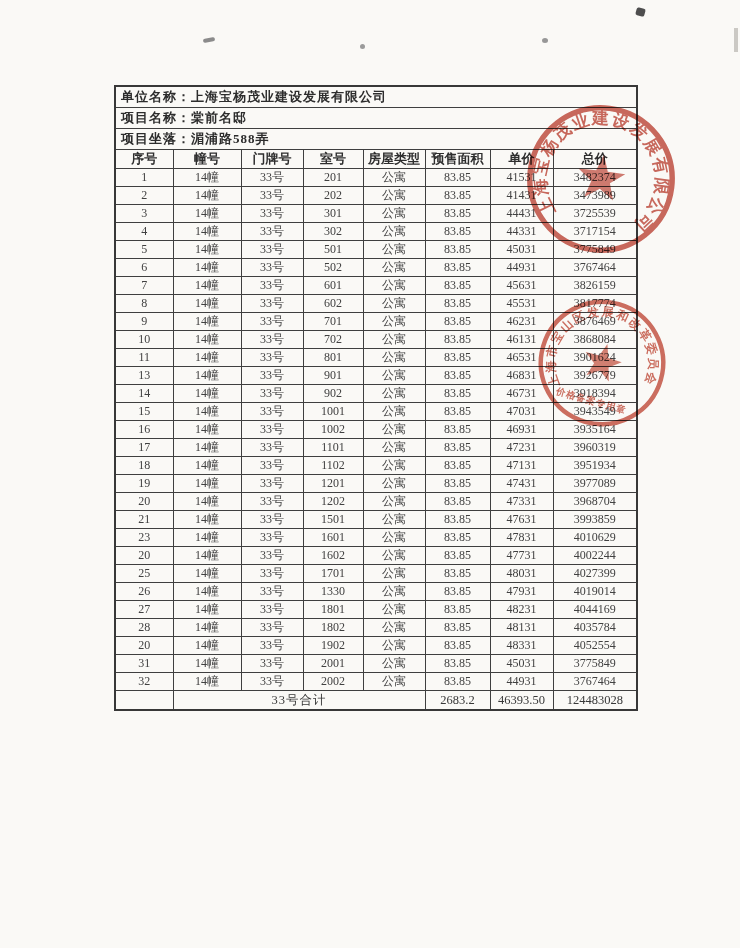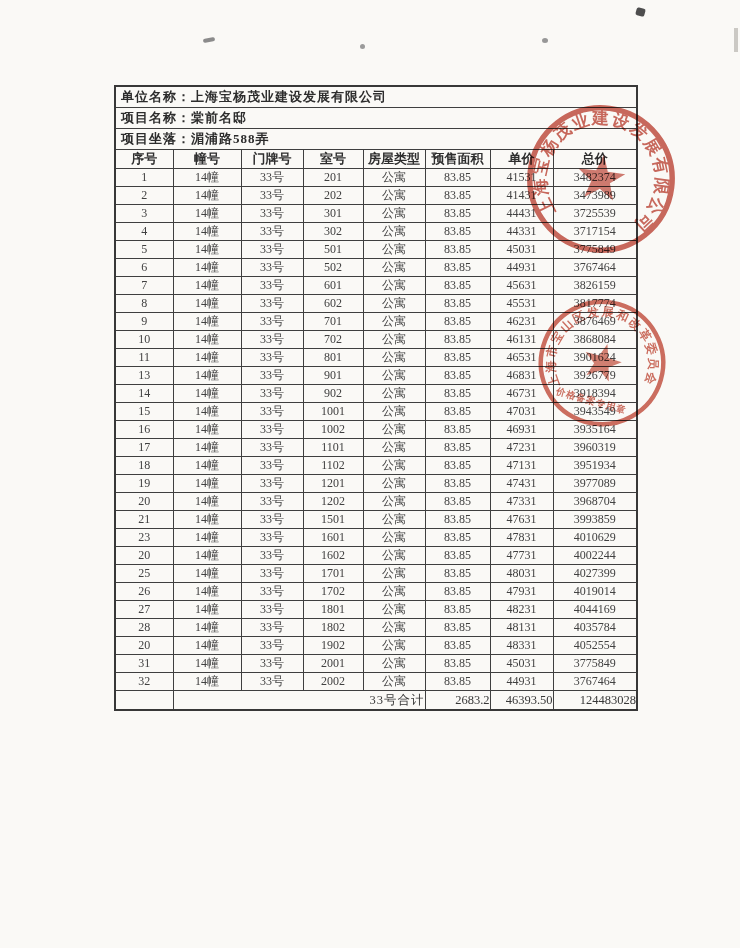--- a/index.html
+++ b/index.html
@@ -29,21 +29,21 @@
     text-align:center;vertical-align:middle;
     white-space:nowrap;overflow:hidden;
   }
   .doc{border:2px solid #383838;}
   tr.info td{
     text-align:left;padding:1px 5px;height:16px;
     font-size:13px;font-weight:bold;color:#2d2d2d;letter-spacing:1px;
   }
   tr.head th{height:17px;font-size:13px;font-weight:bold;color:#2e2e2e;}
   tr.data td{height:15.5px;font-size:12px;color:#414141;}
-  tr.sum td{height:18px;font-size:12.5px;color:#383838;text-align:right;}
+  tr.sum td{height:18px;font-size:12.5px;color:#383838;}
   tr.sum .sum-label{letter-spacing:1px;}
 
   
   svg.stamp{position:absolute;mix-blend-mode:multiply;opacity:0.82;}
   .stamp .ring{fill:none;stroke:var(--red,#c0493b);}
   .stamp .star{fill:var(--red,#c0493b);fill-opacity:0.88;}
   .stamp text{fill:var(--red,#c0493b);font-weight:bold;font-family:"Liberation Serif","DejaVu Serif",serif;}
   .stamp-1{left:517px;top:95px;width:168px;height:168px;transform:rotate(7deg);}
   .stamp-2{left:528px;top:289px;width:148px;height:148px;transform:rotate(16deg);}
   .stamp-1 .ring{stroke-width:5.5px;}
@@ -332,21 +332,21 @@
           <td>1701</td>
           <td>公寓</td>
           <td>83.85</td>
           <td>48031</td>
           <td>4027399</td>
         </tr>
         <tr class="data">
           <td>26</td>
           <td>14幢</td>
           <td>33号</td>
-          <td>1702</td>
+          <td>1330</td>
           <td>公寓</td>
           <td>83.85</td>
           <td>47931</td>
           <td>4019014</td>
         </tr>
         <tr class="data">
           <td>27</td>
           <td>14幢</td>
           <td>33号</td>
           <td>1801</td>

